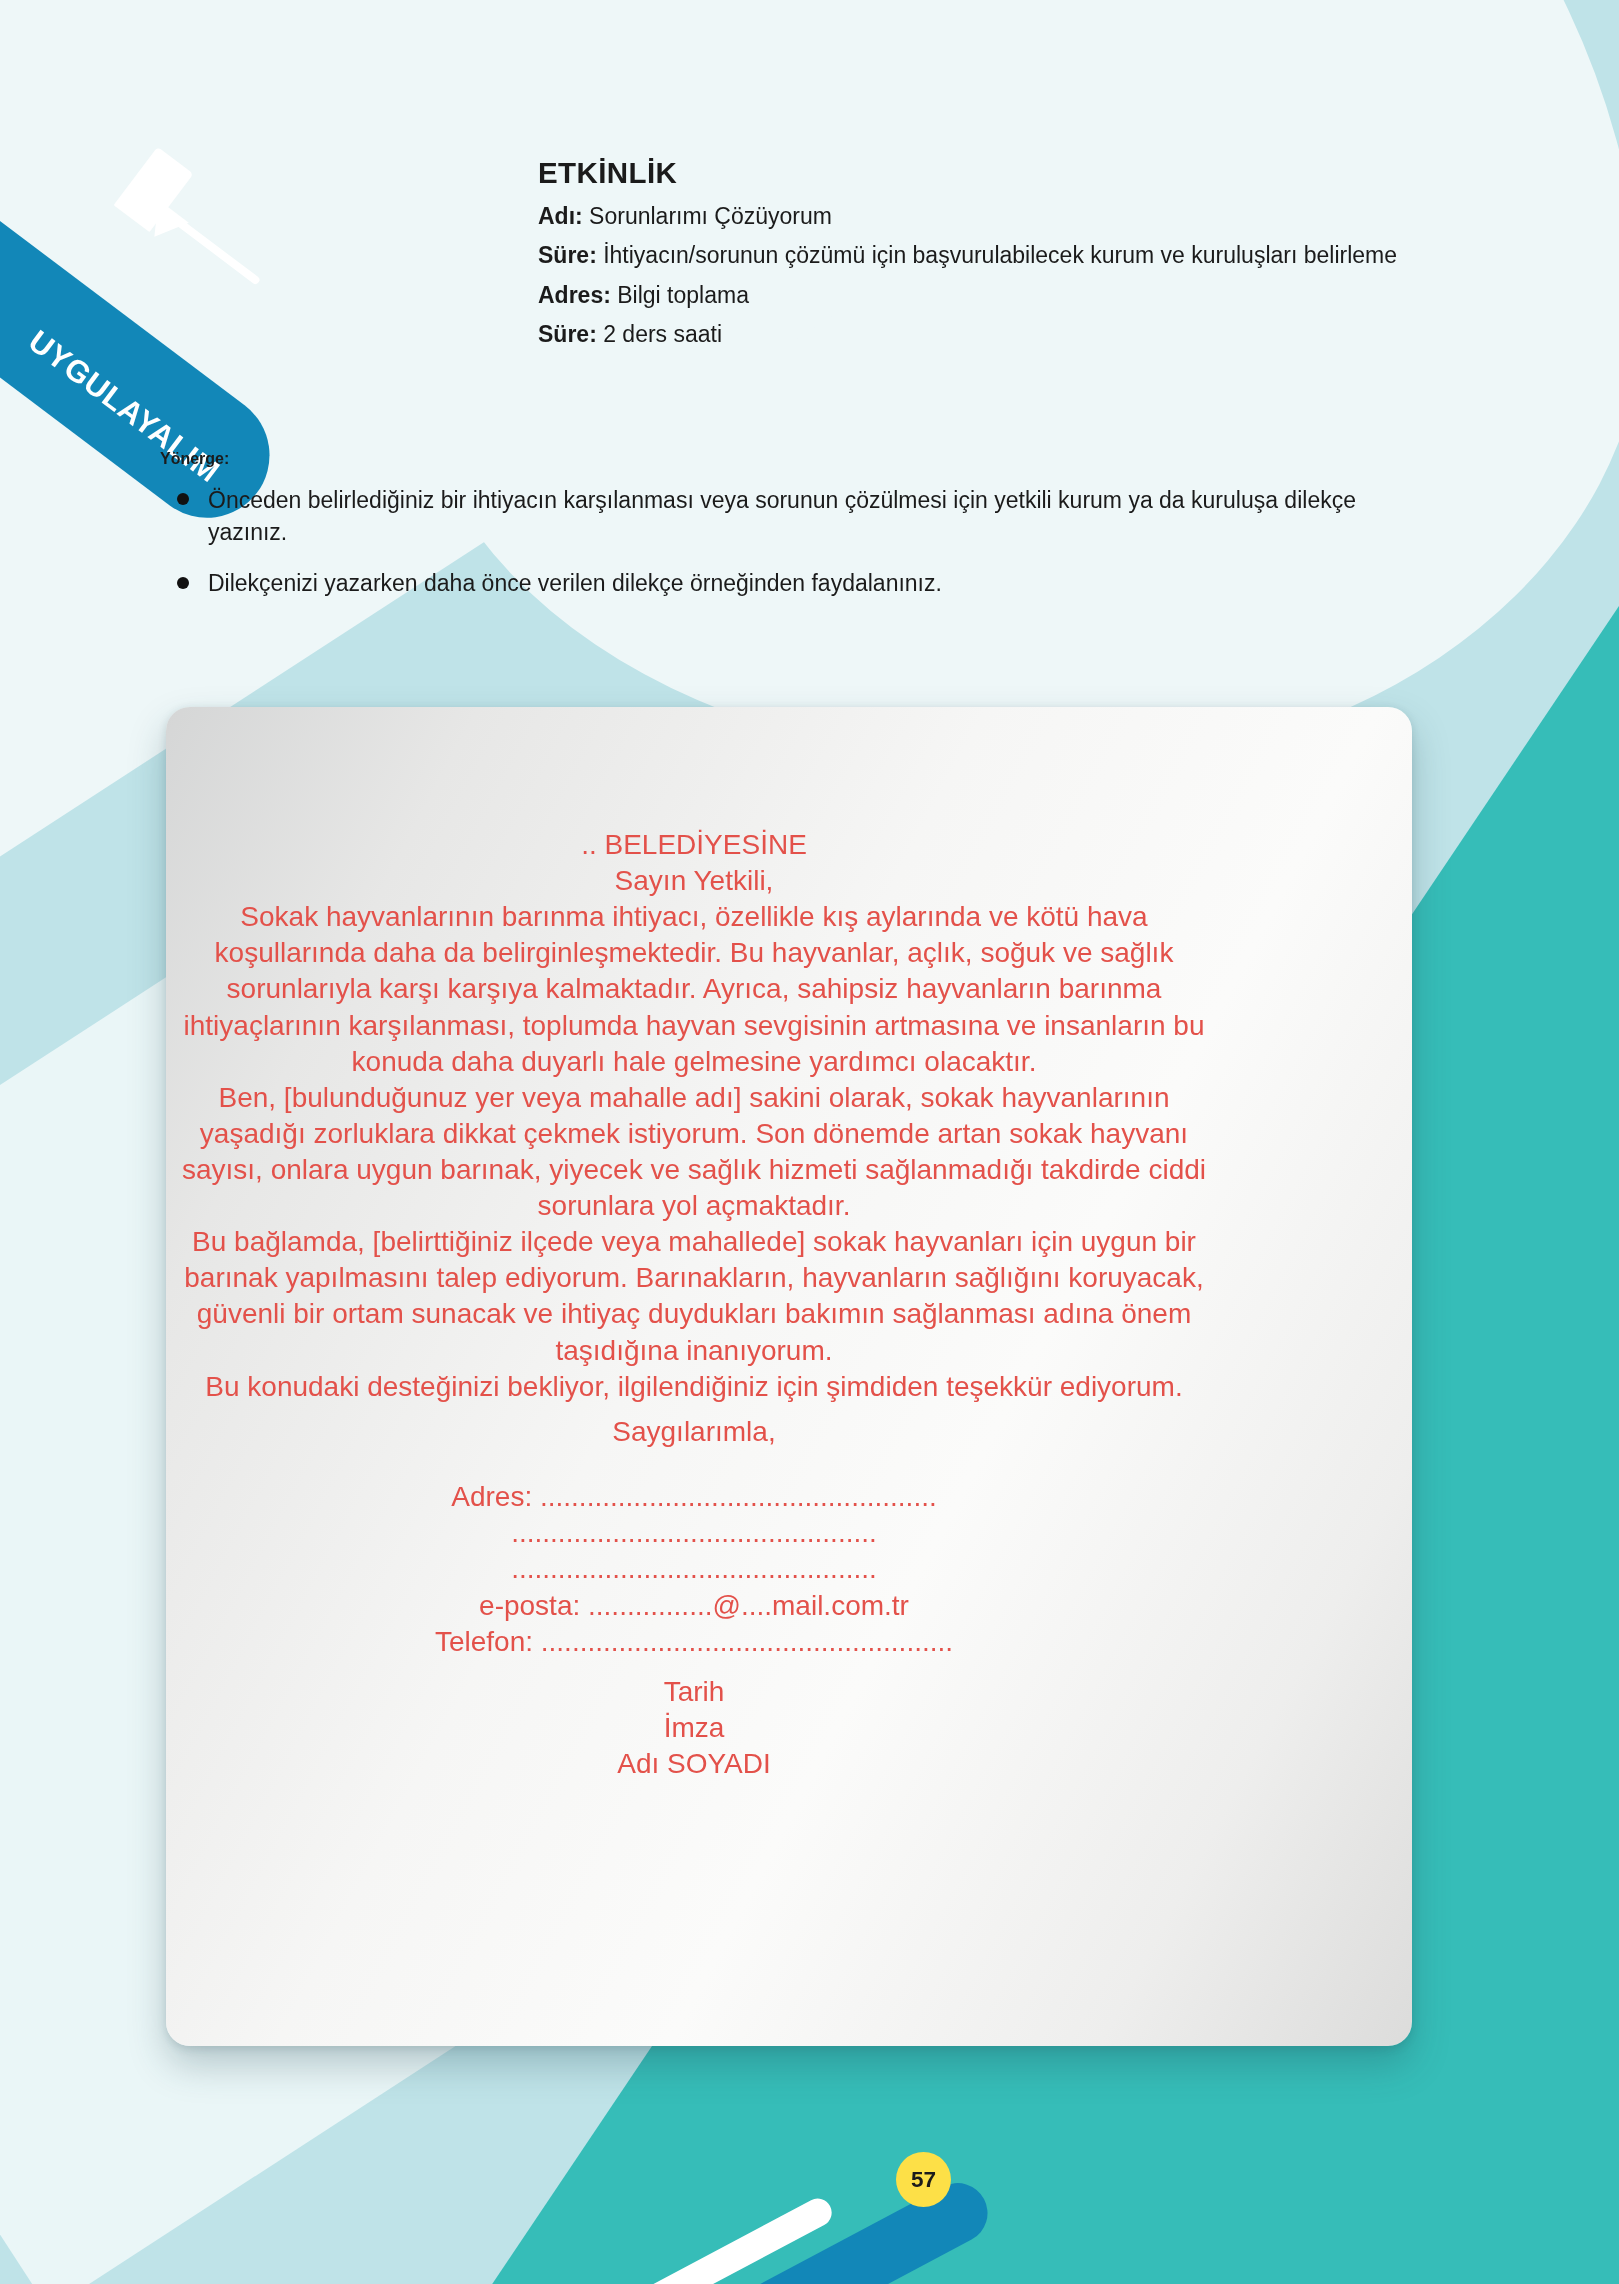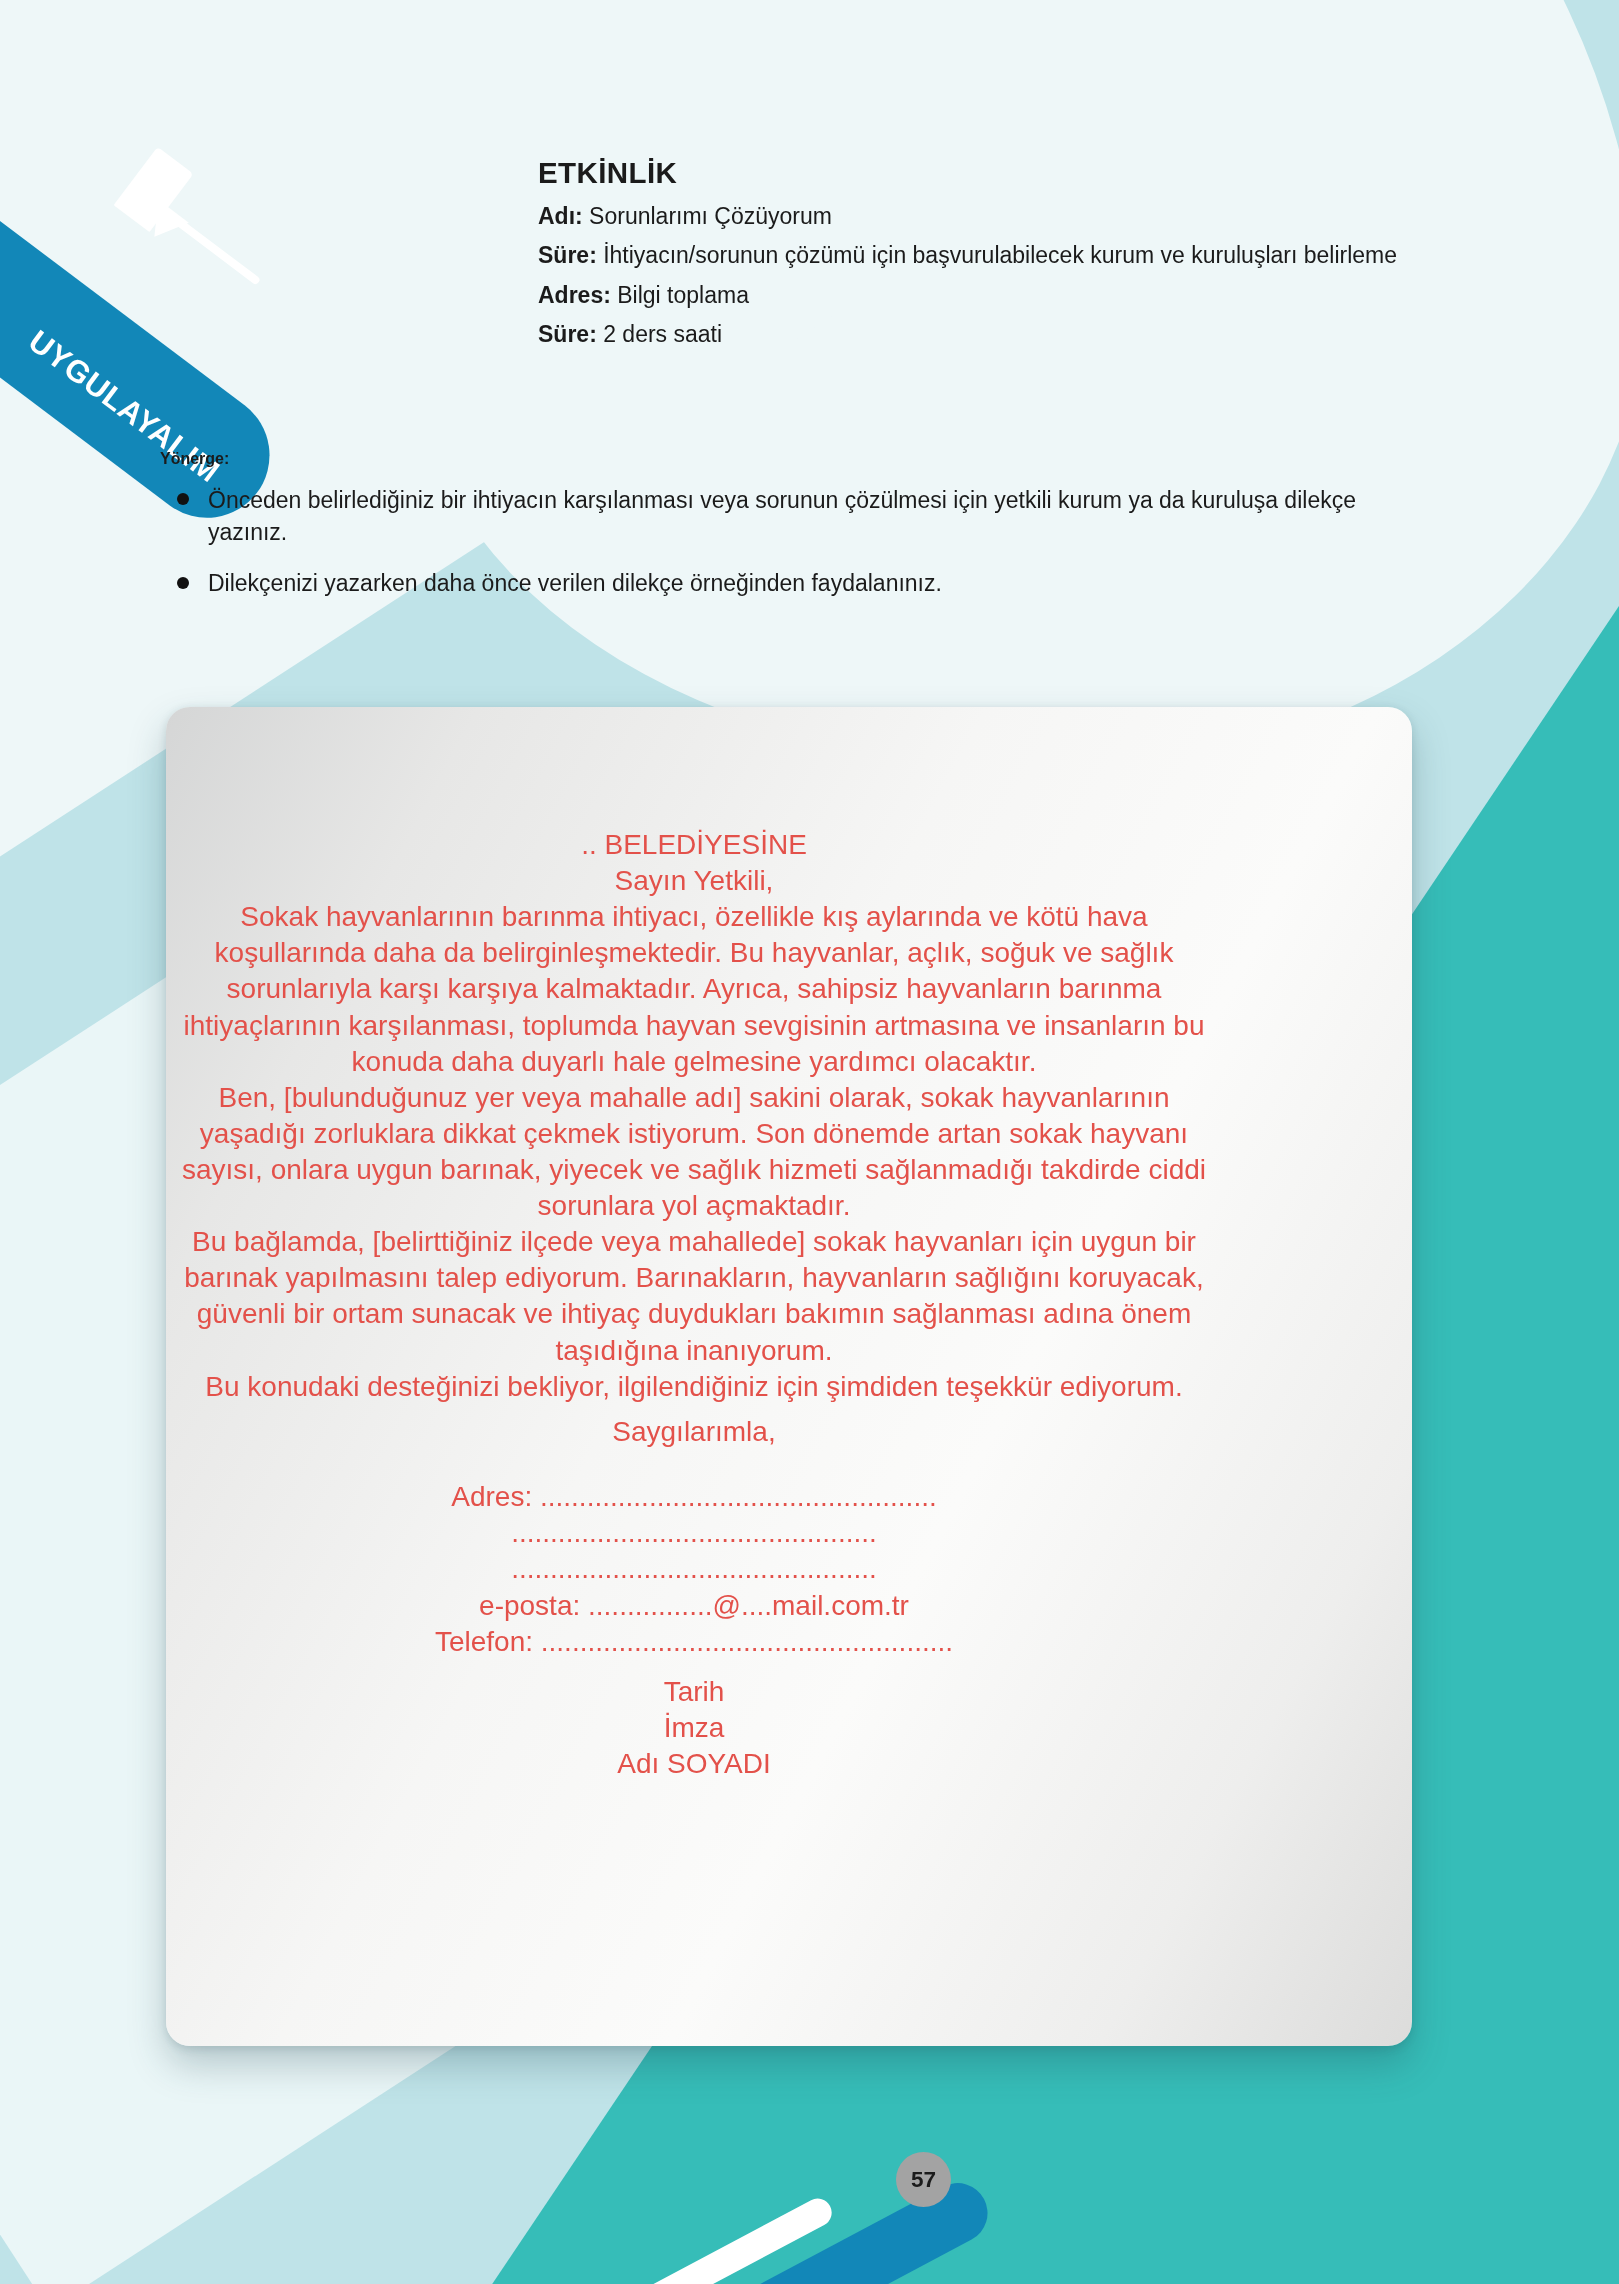--- a/index.html
+++ b/index.html
@@ -148,21 +148,21 @@
     width:351px;height:60px;background:#1287b8;border-radius:30px;
     transform:rotate(-28deg);transform-origin:right center;
   }
   .foot-stripe{
     position:absolute;left:619px;top:2192px;
     width:211px;height:28px;background:#ffffff;border-radius:14px;
     transform:rotate(-28deg);transform-origin:right center;
   }
   .page-bubble{
     position:absolute;left:896px;top:2152px;
-    width:55px;height:55px;border-radius:50%;background:#a3a3a3;
+    width:55px;height:55px;border-radius:50%;background:#fde047;
     display:flex;align-items:center;justify-content:center;
     font-size:22.5px;font-weight:bold;color:#1b1b1b;
   }
 </style>
 </head>
 <body>
 
 <svg class="bg-layer teal-poly" viewBox="0 0 2304 3249" preserveAspectRatio="none">
   <polygon points="2304,860 2304,3249 700,3249" fill="#36bdb8"></polygon>
   <polygon points="2304,620 2304,3249 430,3249" fill="#bfe3e8" opacity="0"></polygon>

